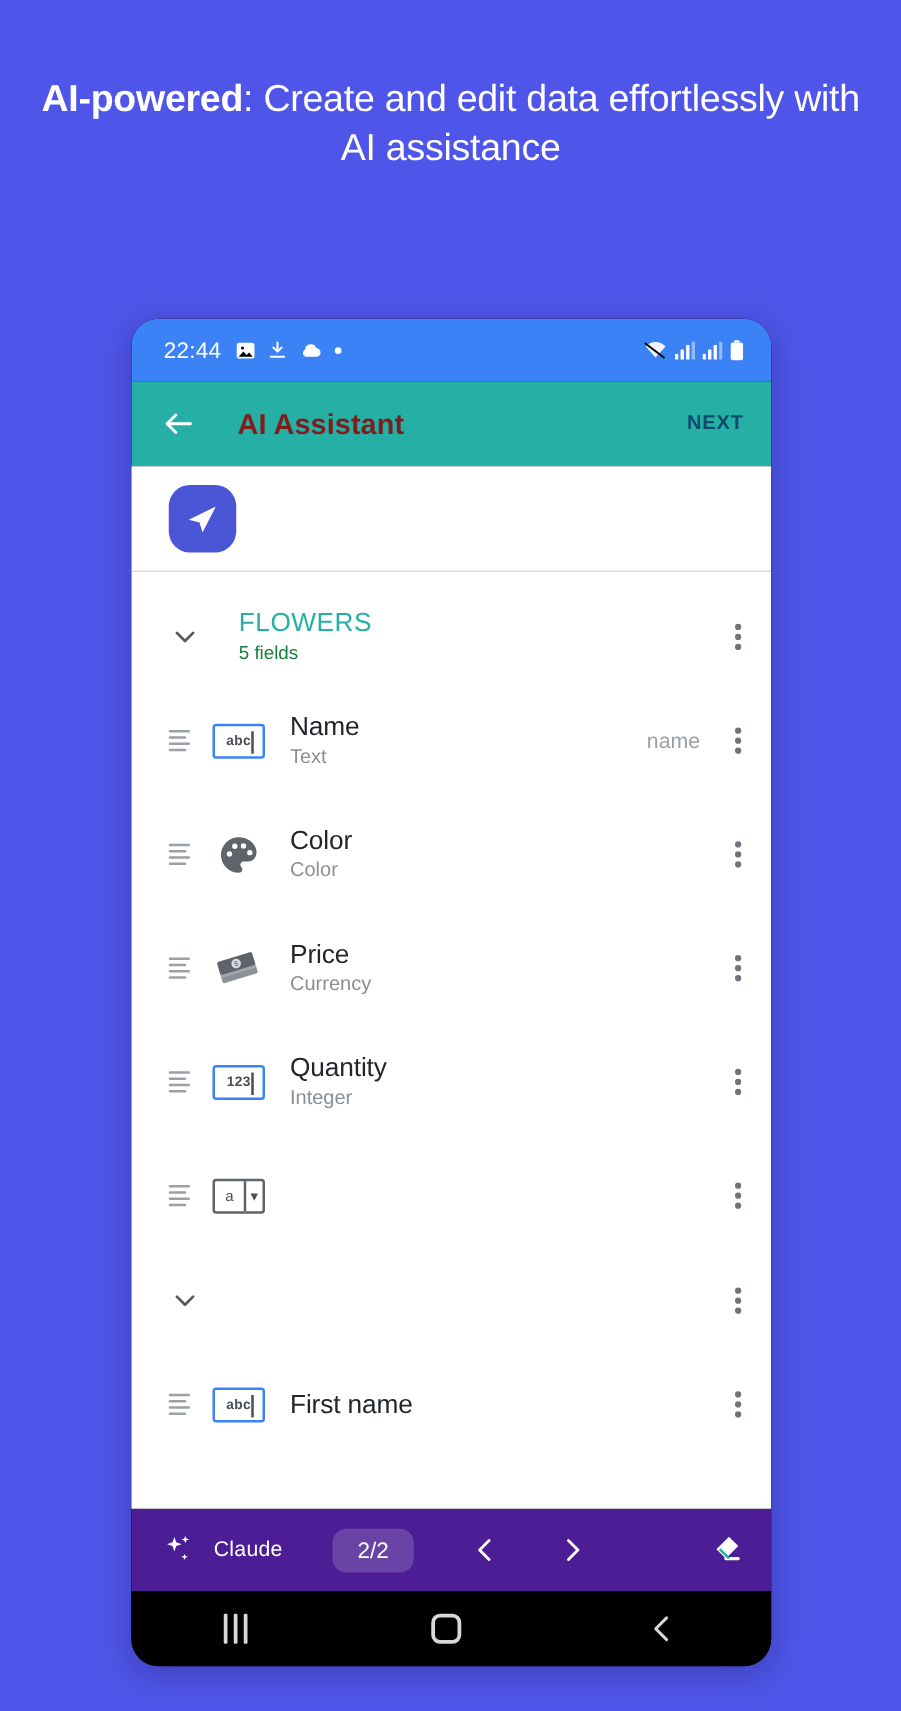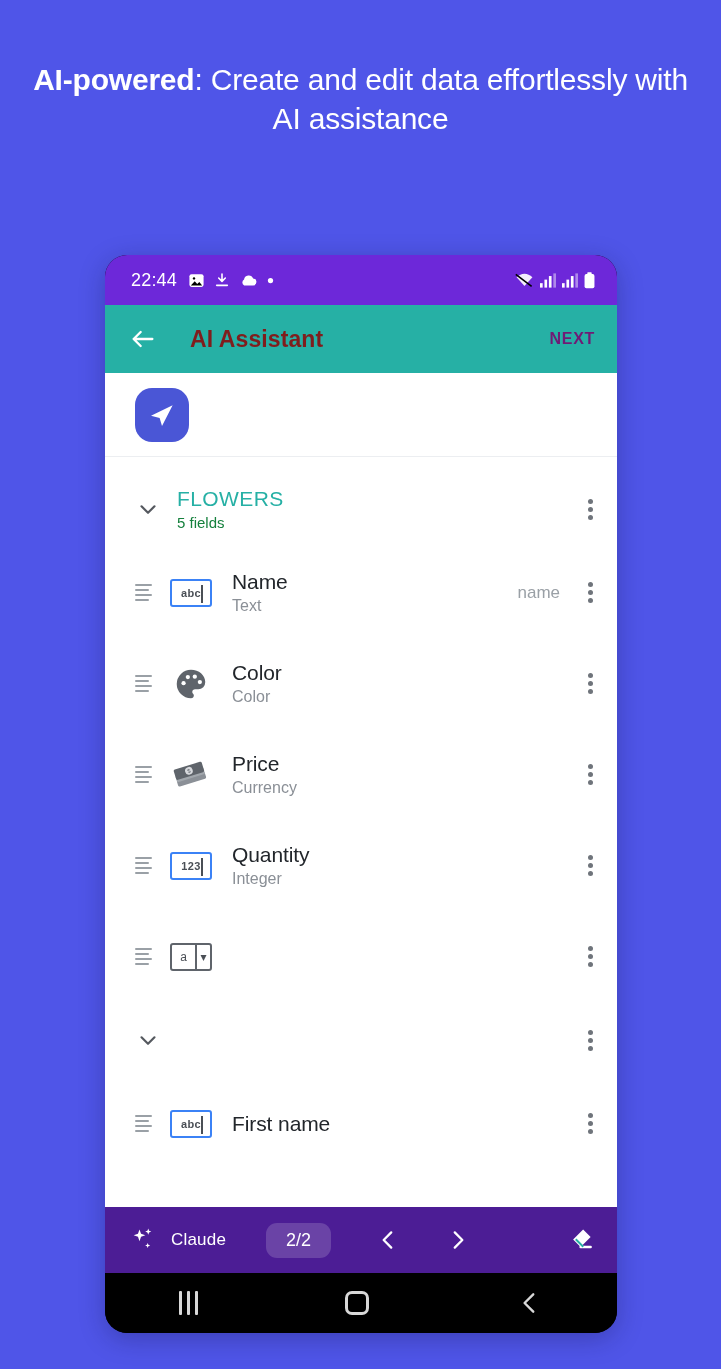--- a/index.html
+++ b/index.html
@@ -26,40 +26,40 @@
     width: 512px; height: 1078px;
     background: #000000;
     border-radius: 22px;
     overflow: hidden;
     box-shadow: 0 6px 26px rgba(20,20,70,0.30);
     display: flex; flex-direction: column;
   }
 
   
   .statusbar {
-    height: 50px; background: #6d28d9; color: #fff;
+    height: 50px; background: #3b82f6; color: #fff;
     display: flex; align-items: center;
     padding: 0 22px 0 26px; flex: none;
   }
   .sb-time { font-size: 18px; font-weight: 500; letter-spacing: .2px; }
   .sb-left-icons { display: flex; align-items: center; gap: 9px; margin-left: 11px; }
   .sb-right { margin-left: auto; display: flex; align-items: center; gap: 6px; }
   .sb-ic { display: block; }
 
   
   .appbar {
     height: 68px; background: #26b0a5; flex: none;
     display: flex; align-items: center; padding: 0 22px 0 24px;
   }
   .appbar-title {
     color: #7f1d1d; font-size: 23px; font-weight: 700; letter-spacing: .1px;
     margin-left: 33px;
   }
   .appbar-next {
-    margin-left: auto; color: #701a75; font-size: 16px;
+    margin-left: auto; color: #0c4a6e; font-size: 16px;
     font-weight: 700; letter-spacing: .7px;
   }
   .back-arrow { width: 28px; height: 28px; }
 
   
   .promptbar {
     background: #fff; height: 84px; flex: none;
     display: flex; align-items: center;
     padding: 0 19px 0 30px;
     border-bottom: 1px solid #eceef1;
@@ -77,21 +77,21 @@
   
   .list {
     background: #fff; flex: 1; overflow: hidden; position: relative;
     padding-top: 14px;
   }
   .section-head {
     display: flex; align-items: center;
     height: 76px; padding: 0 24px 0 30px;
   }
   .chev { width: 26px; height: 26px; flex: none; }
-  .sec-texts { margin-left: 16px; }
+  .sec-texts { margin-left: 30px; }
   .sec-title {
     color: #26b0a5; font-size: 21px; font-weight: 500; letter-spacing: .4px;
   }
   .sec-sub { color: #15803d; font-size: 15px; margin-top: 3px; }
   .dots { margin-left: auto; width: 5px; flex: none; }
   .dots i {
     display: block; width: 5px; height: 5px; border-radius: 50%;
     background: #6f747b; margin: 3px 0;
   }
 

